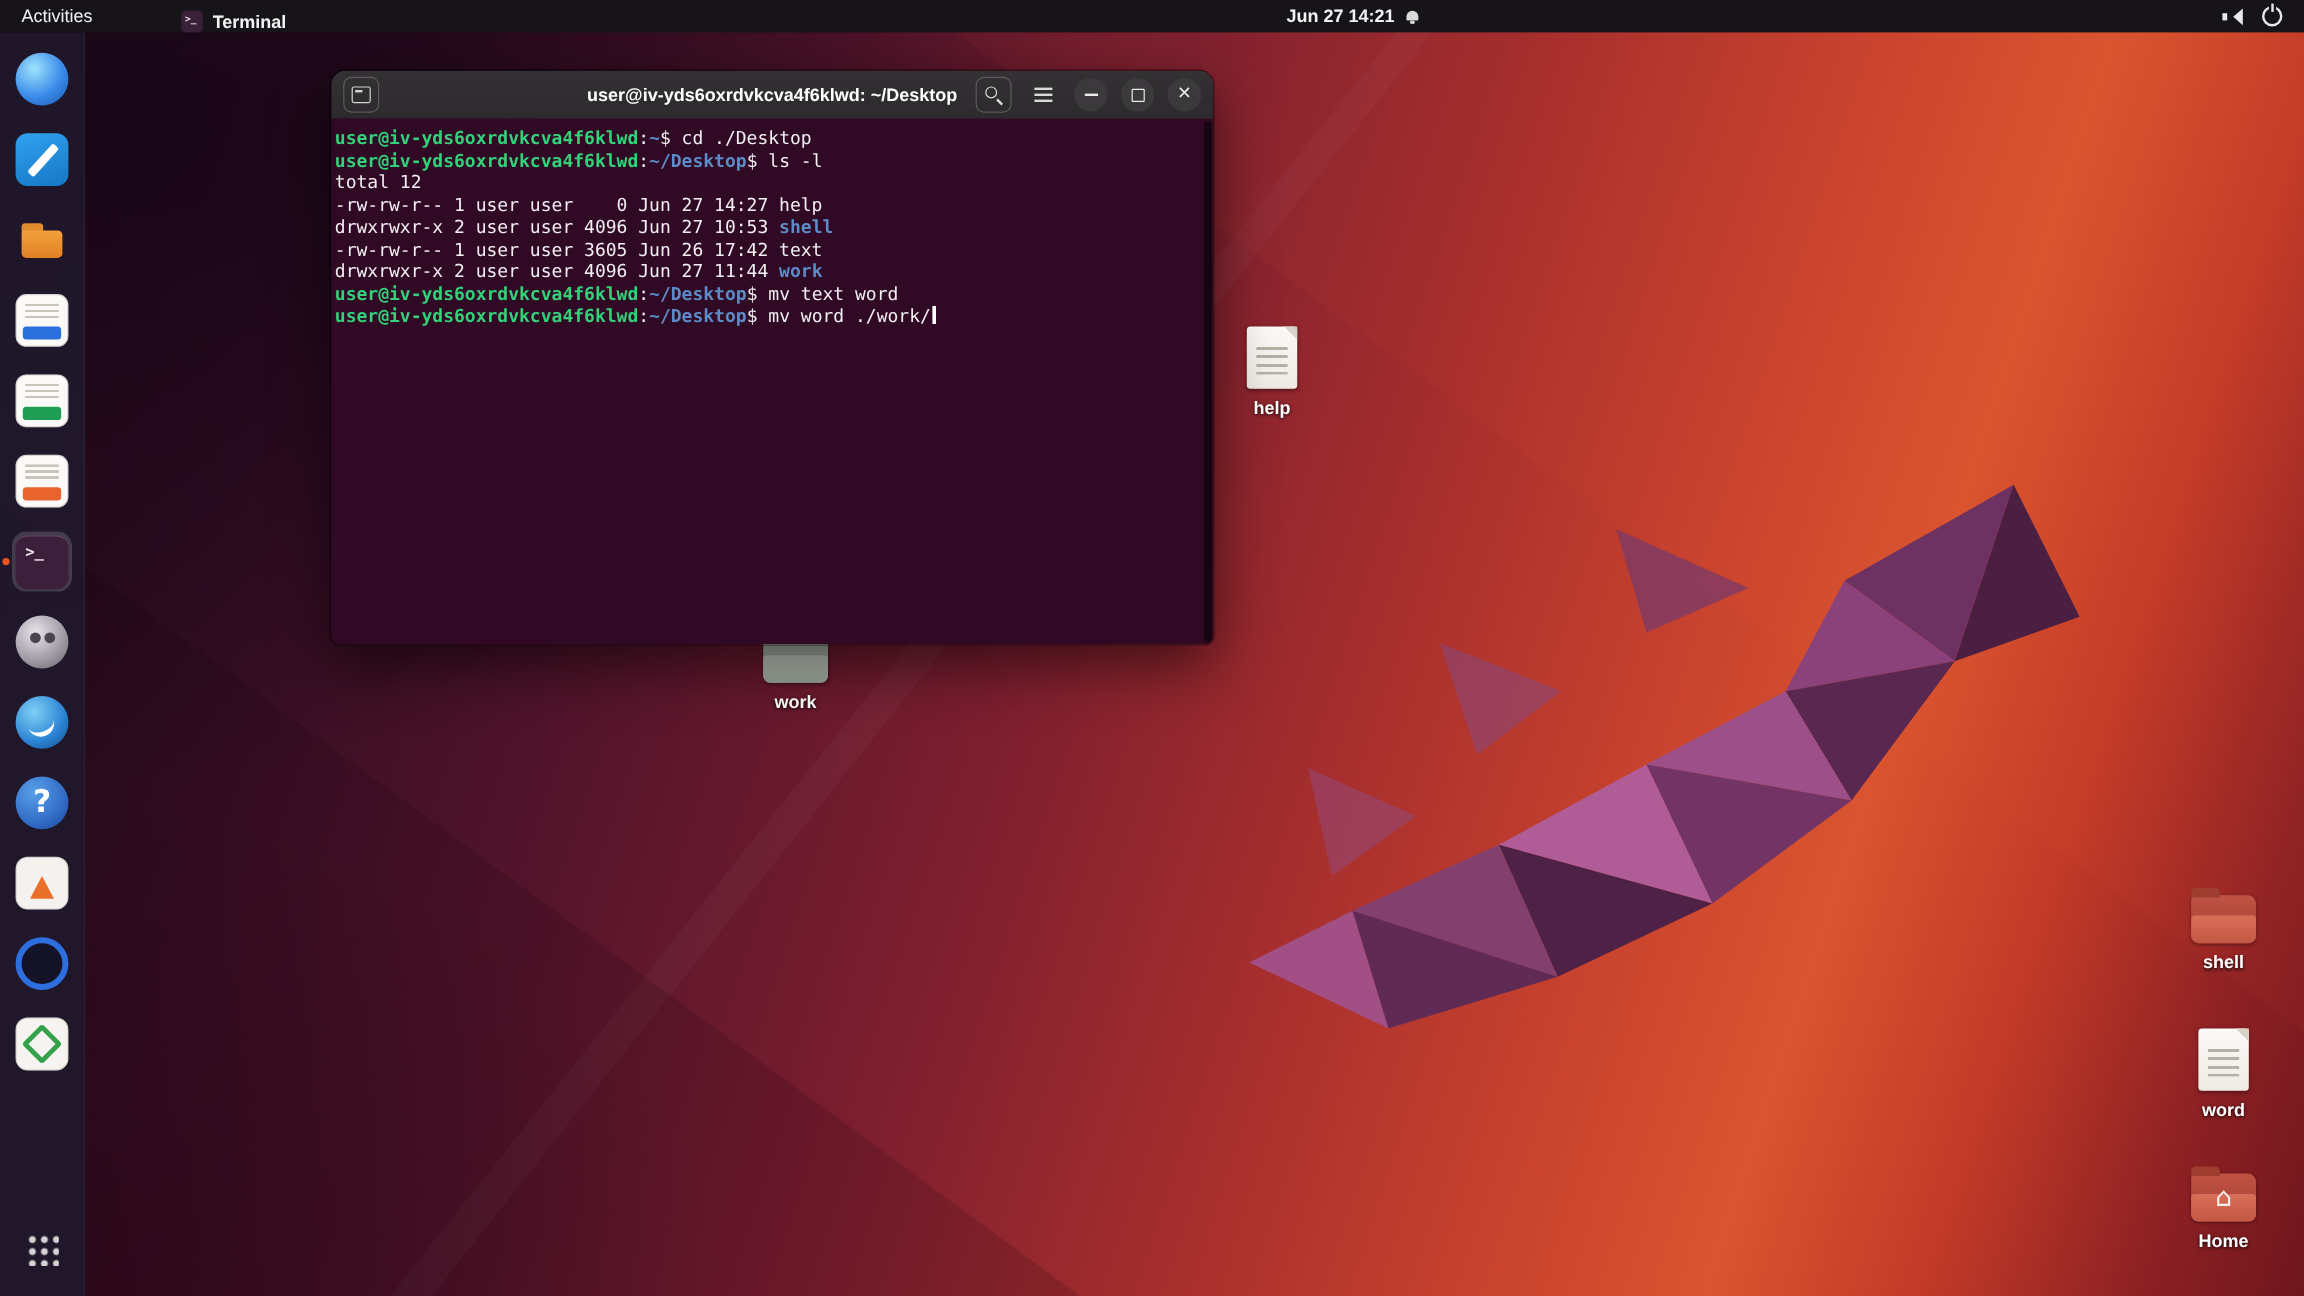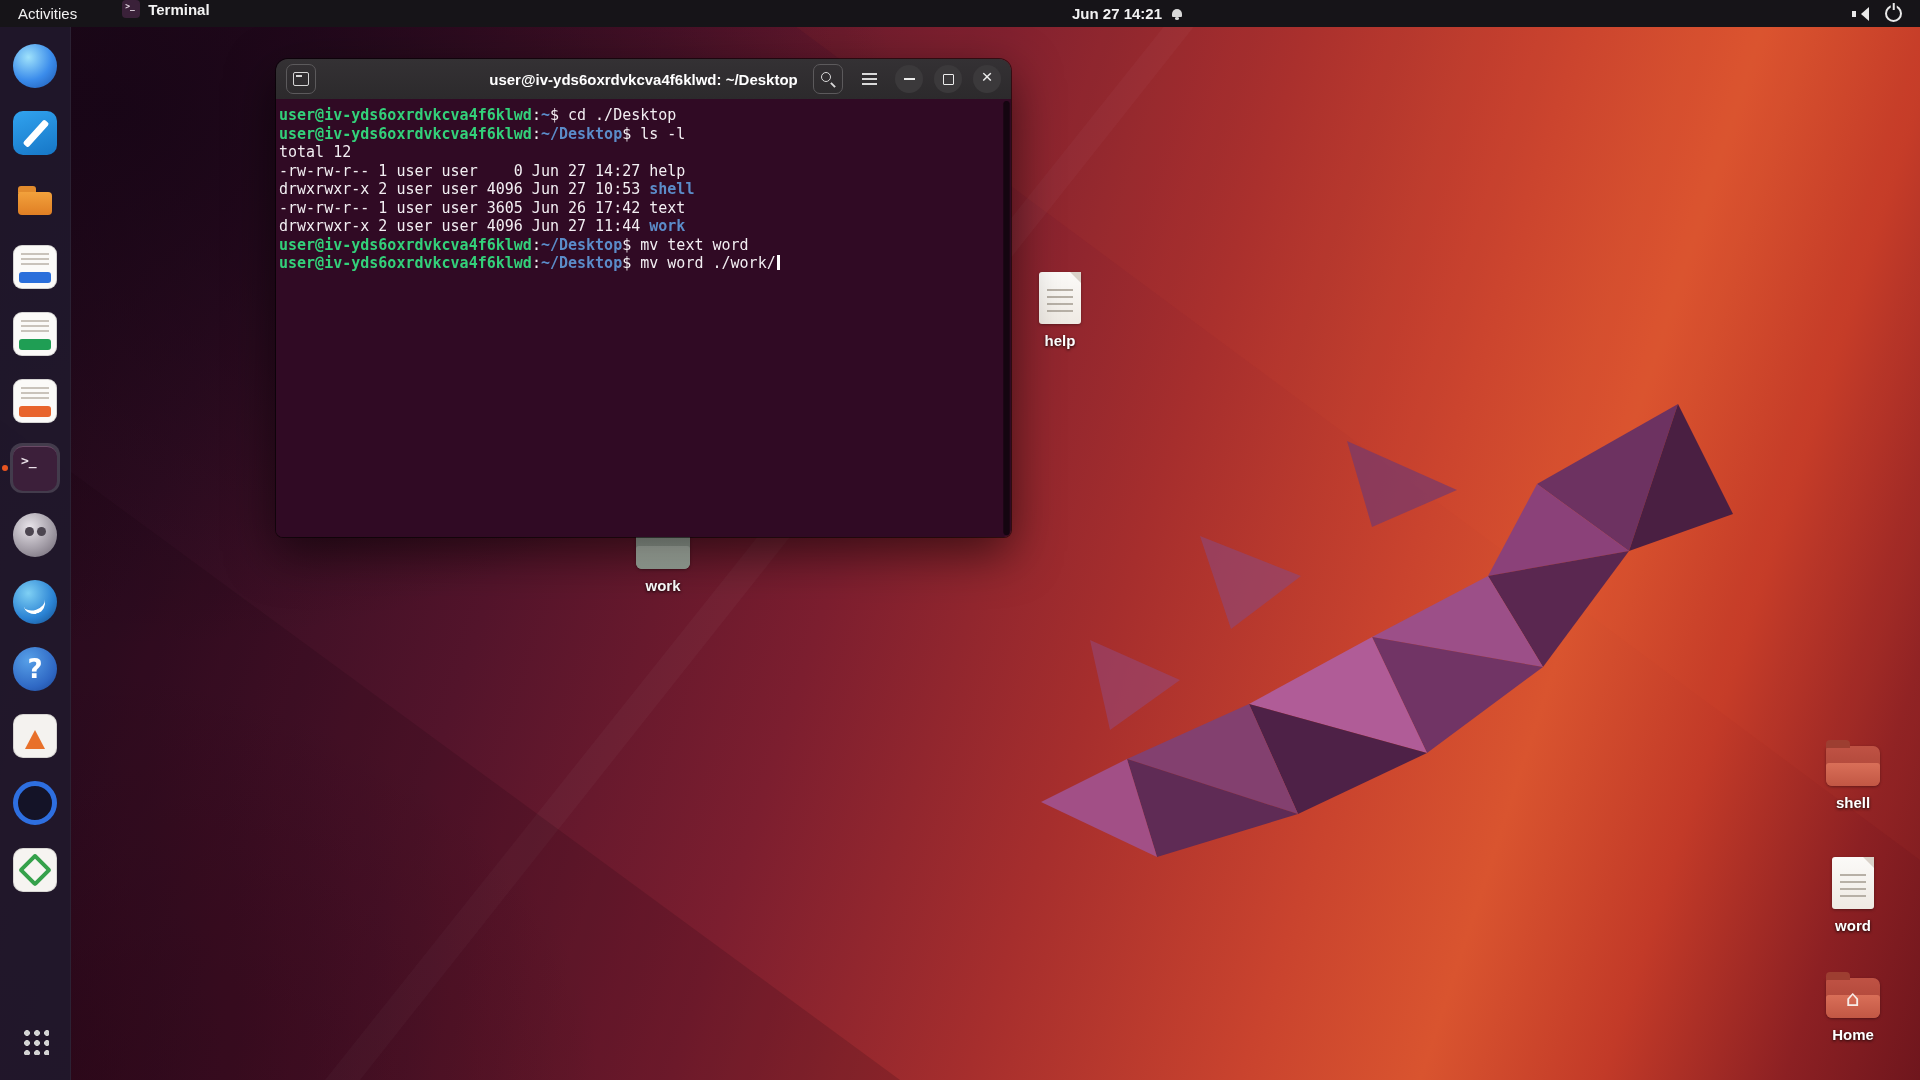--- a/index.html
+++ b/index.html
@@ -7,23 +7,23 @@
   .desktop{position:absolute;inset:0;
     background:
       radial-gradient(1300px 900px at 6% 10%, rgba(22,5,22,.85), rgba(22,5,22,0) 60%),
       radial-gradient(1000px 700px at 0% 100%, rgba(40,6,22,.6), rgba(40,6,22,0) 60%),
       linear-gradient(108deg,#1d0816 0%,#310d22 14%,#53142b 30%,#7c1e2f 45%,
         #a62e2d 58%,#c9432e 70%,#d9542f 78%,#c23a28 86%,#8c2023 94%,#6f161d 100%);}
   .wallpaper{position:absolute;inset:0;z-index:1;}
 
   
   .topbar{position:absolute;left:0;top:0;width:1920px;height:27px;background:#161418;
-    color:#f2f2f2;z-index:50;display:flex;align-items:flex-start;font-size:15px;}
+    color:#f2f2f2;z-index:50;display:flex;align-items:flex-end;font-size:15px;}
   .tb-activities{padding:0 18px;height:100%;display:flex;align-items:center;cursor:pointer;}
-  .tb-app{display:flex;align-items:center;gap:8px;margin-left:27px;font-weight:700;}
+  .tb-app{display:flex;align-items:center;gap:8px;margin-left:56px;font-weight:700;}
   .tb-app-icon{width:18px;height:18px;border-radius:4px;background:#3a2139;position:relative;}
   .tb-app-icon::after{content:">_";position:absolute;left:3px;top:2px;color:#e7dce5;
     font:700 8px/10px "DejaVu Sans Mono",monospace;}
   .tb-clock-wrap{position:absolute;left:1072px;top:0;height:27px;display:flex;align-items:center;font-weight:600;}
   .bell{width:12px;height:12px;position:relative;display:inline-block;margin-left:9px;}
   .bell::before{content:"";position:absolute;left:1px;top:1px;width:10px;height:8px;background:#d9d9d9;border-radius:5px 5px 1px 1px;}
   .bell::after{content:"";position:absolute;left:4px;bottom:0;width:4px;height:2.5px;background:#d9d9d9;border-radius:50%;}
   .tb-status{position:absolute;right:0;top:0;height:27px;display:flex;align-items:center;gap:18px;padding-right:18px;}
   .vol{position:relative;width:15px;height:14px;display:inline-block;}
   .vol::before{content:"";position:absolute;left:0;top:4px;width:4px;height:6px;background:#e9e9e9;}

